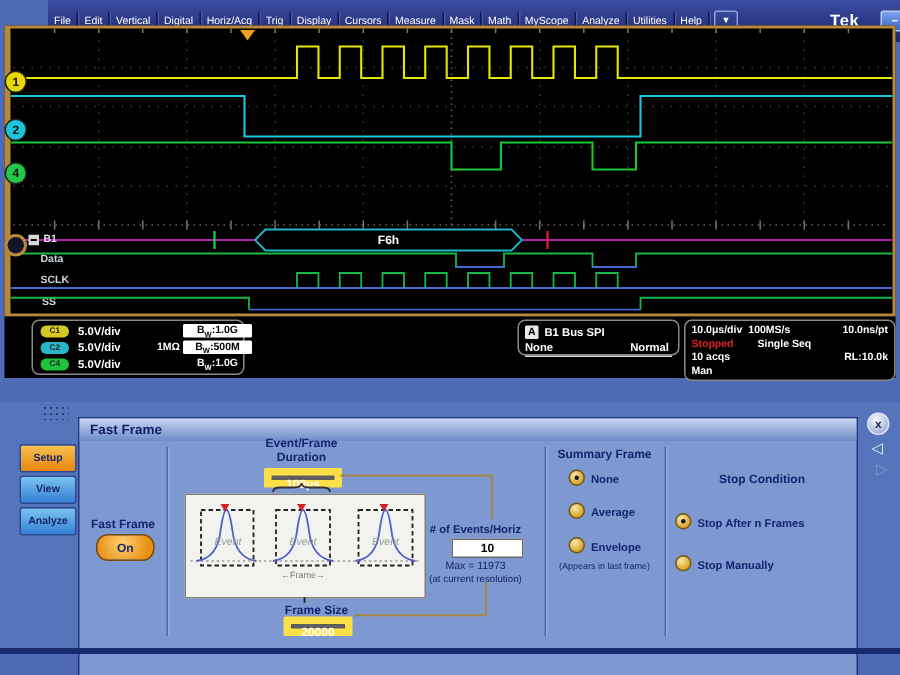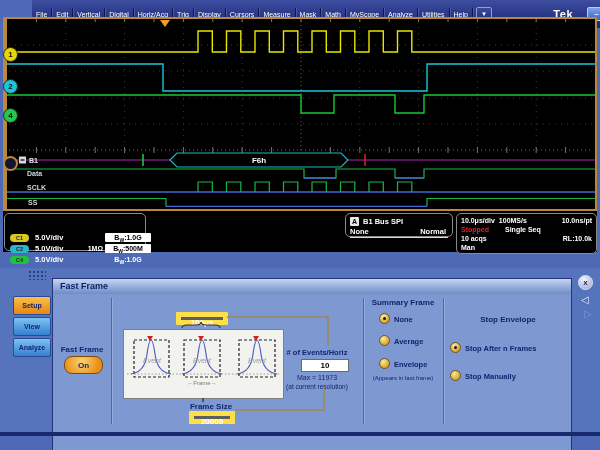--- a/index.html
+++ b/index.html
@@ -18,21 +18,21 @@
   .scope svg{position:absolute;left:0;top:0;}
   .chm{position:absolute;width:13px;height:13px;border-radius:50%;font-size:8px;font-weight:bold;color:#111;display:flex;align-items:center;justify-content:center;border:1px solid #222;z-index:3;}
   .chm-1{left:-4px;top:28px;background:#e6d800;}
   .chm-2{left:-4px;top:60px;background:#20c4d8;}
   .chm-4{left:-4px;top:89px;background:#22c848;}
   .chm-b{left:-4px;top:137px;background:#15152a;border:2px solid #b8893a;width:11px;height:11px;}
   .trig-mark{position:absolute;left:153px;top:1px;width:0;height:0;border-left:5px solid transparent;border-right:5px solid transparent;border-top:7px solid #f0a020;z-index:3;}
   
   .readouts{position:absolute;left:3px;top:211px;width:594px;height:41px;background:#000;}
   .ro-box{position:absolute;border:1px solid #8a8a8a;border-radius:5px;box-sizing:border-box;background:#000;}
-  .ch-box{left:1px;top:2px;width:142px;height:37px;padding:18px 0;}
+  .ch-box{left:18px;top:2px;width:142px;height:37px;padding:1px 0;}
   .ch-row{position:relative;height:11px;display:flex;align-items:center;padding-left:5px;}
   .badge{width:19px;height:8px;border-radius:4px;font-size:5.5px;font-weight:bold;color:#222;display:flex;align-items:center;justify-content:center;}
   .b-c1{background:#d8c822;} .b-c2{background:#28b6c8;} .b-c4{background:#20c23c;}
   .ch-scale{color:#fff;font-size:7.5px;font-weight:bold;margin-left:6px;}
   .ch-imp{position:absolute;left:80px;width:18px;text-align:right;color:#fff;font-size:7px;font-weight:bold;}
   .bw{position:absolute;left:100px;width:46px;height:9px;font-size:7px;font-weight:bold;text-align:center;line-height:9px;}
   .bw b{font-size:7px;} .bw sub{font-size:5px;}
   .bw-boxed{background:#fff;color:#000;border-radius:1px;}
   .bw-plain{color:#fff;}
   .trig-box{left:342px;top:2px;width:108px;height:24px;padding:2px 4px;}
@@ -254,20 +254,24 @@
 
     <div class="dialog">
       <div class="dlg-title">Fast Frame</div>
       <div class="vsep" style="left:58px"></div>
       <div class="vsep" style="left:310px"></div>
       <div class="vsep" style="left:390px"></div>
 
       <div class="lbl" style="left:0;top:66px;width:58px">Fast Frame</div>
       <div class="on-btn">On</div>
 
+      <div class="lbl" style="left:90px;top:12px;width:116px;line-height:9px">
+        <div>Event/Frame</div>
+        <div>Duration</div>
+      </div>
       <div class="graybox" style="left:123px;top:33px;width:52px;height:13px;line-height:12px">100μs</div>
 
       <div class="diagram">
         <svg width="159" height="68" viewBox="0 0 159 68">
           <line x1="3" y1="44" x2="156" y2="44" stroke="#9a9a9a" stroke-width="1" stroke-dasharray="1.5 2"></line>
           <g fill="none" stroke="#222" stroke-width="1.2" stroke-dasharray="3 2">
             <rect x="10" y="10" width="35" height="37"></rect>
               <rect x="60" y="10" width="36" height="37"></rect>
               <rect x="115" y="10" width="36" height="37"></rect>
           </g>
@@ -301,21 +305,21 @@
       <div class="lbl" style="left:308px;top:19px;width:84px">Summary Frame</div>
       <div class="radio sel" style="left:326px;top:34px"></div>
       <div class="rlbl" style="left:341px;top:36px">None</div>
       <div class="radio" style="left:326px;top:56px"></div>
       <div class="rlbl" style="left:341px;top:58px">Average</div>
       <div class="radio" style="left:326px;top:79px"></div>
       <div class="rlbl" style="left:341px;top:81px">Envelope</div>
       <div class="smalllbl" style="left:304px;top:96px;width:92px;font-size:6px">(Appears in last frame)</div>
 
       <div class="lbl" style="left:394px;top:36px;width:122px;line-height:9px;font-size:8px">
-        <div>Stop Envelope</div>
+        <div>Stop Condition</div>
       </div>
       <div class="radio sel" style="left:397px;top:63px"></div>
       <div class="rlbl" style="left:412px;top:65px">Stop After n Frames</div>
       <div class="radio" style="left:397px;top:91px"></div>
       <div class="rlbl" style="left:412px;top:93px">Stop Manually</div>
     </div>
 
     <svg class="overlay" width="600" height="164" viewBox="0 0 600 164">
       <path d="M227,49H328V78" fill="none" stroke="#a08850" stroke-width="1.5"></path>
       <path d="M324,120V142H236" fill="none" stroke="#a08850" stroke-width="1.5"></path>

